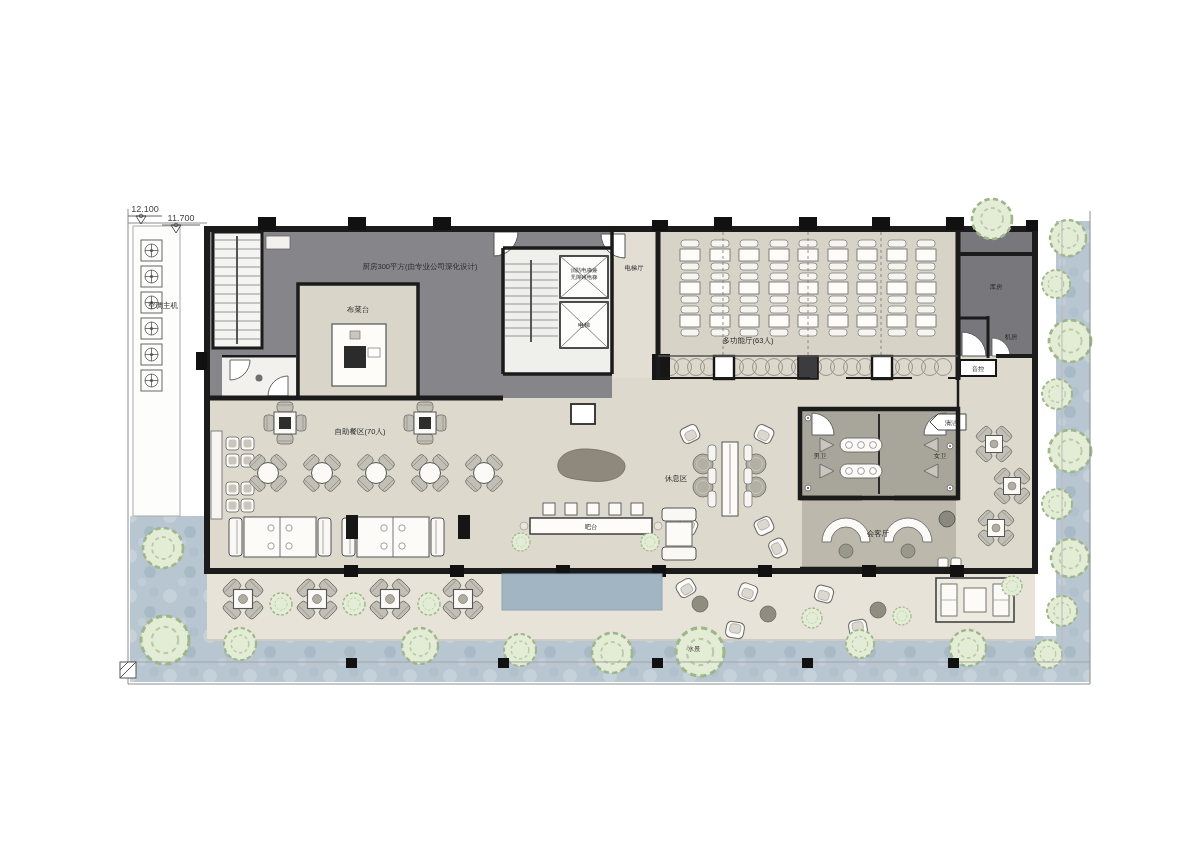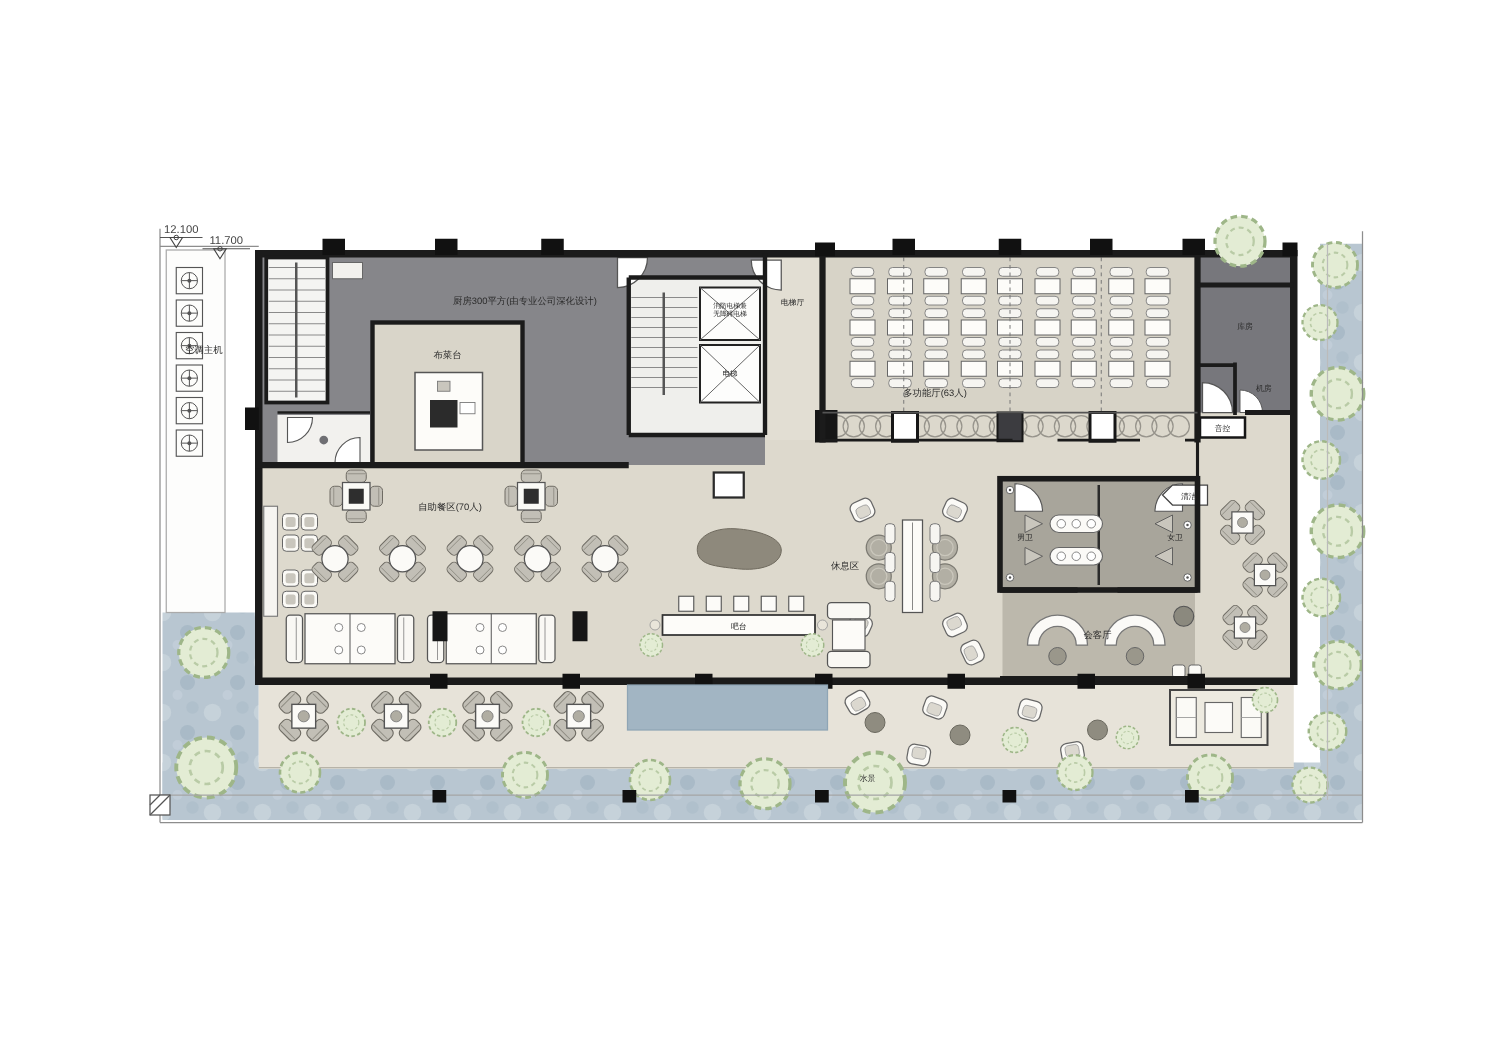--- a/index.html
+++ b/index.html
@@ -1,16 +1,16 @@
 <!DOCTYPE html>
 <html><head>
 <meta charset="utf-8">
 <style>
   html,body{margin:0;padding:0;background:#ffffff;}
-  .page{position:relative;width:1200px;height:732px;background:#ffffff;overflow:hidden;}
+  .page{position:relative;width:1200px;height:732px;background:#ffffff;overflow:hidden;margin-top:26px;}
   svg{display:block;}
   text{font-family:"Liberation Sans","DejaVu Sans",sans-serif;fill:#2b2b2b;}
   .lbl{font-size:7.5px;}
   .lbl-s{font-size:6.3px;}
   .elev{font-size:9px;fill:#444;}
 </style>
 </head>
 <body>
 
 <div class="page">

